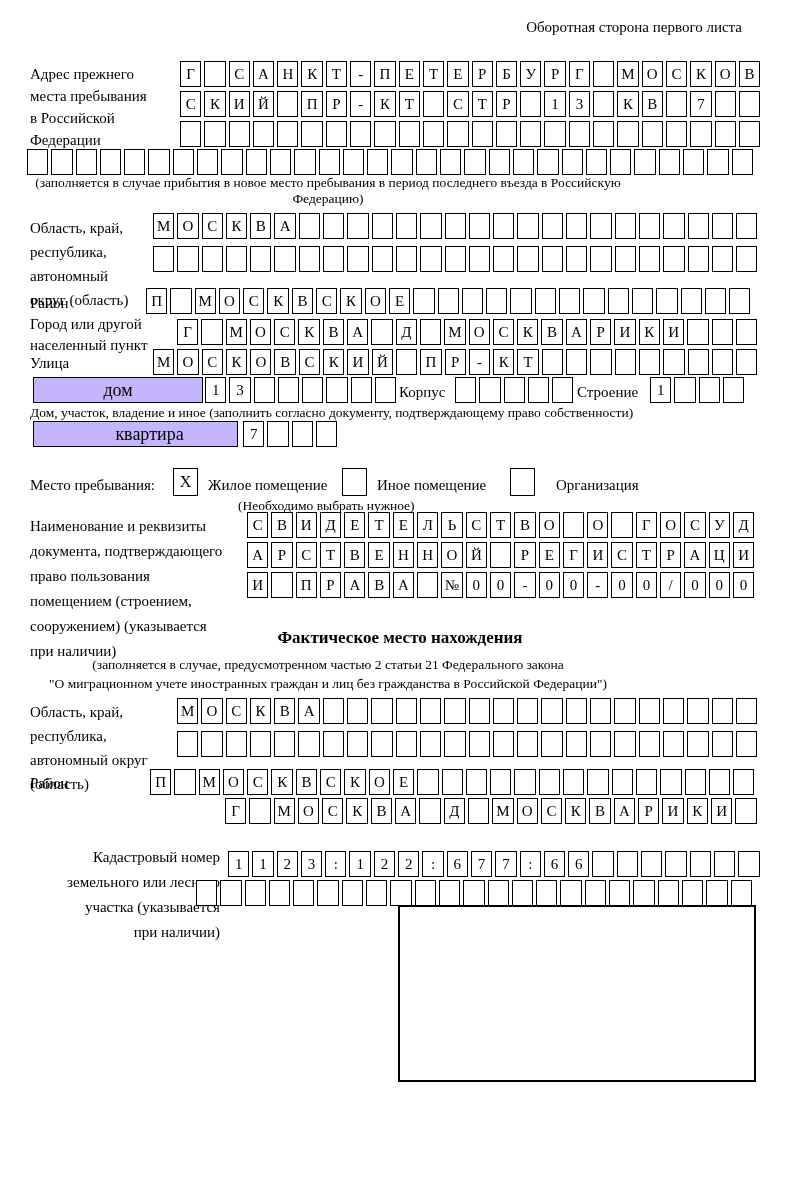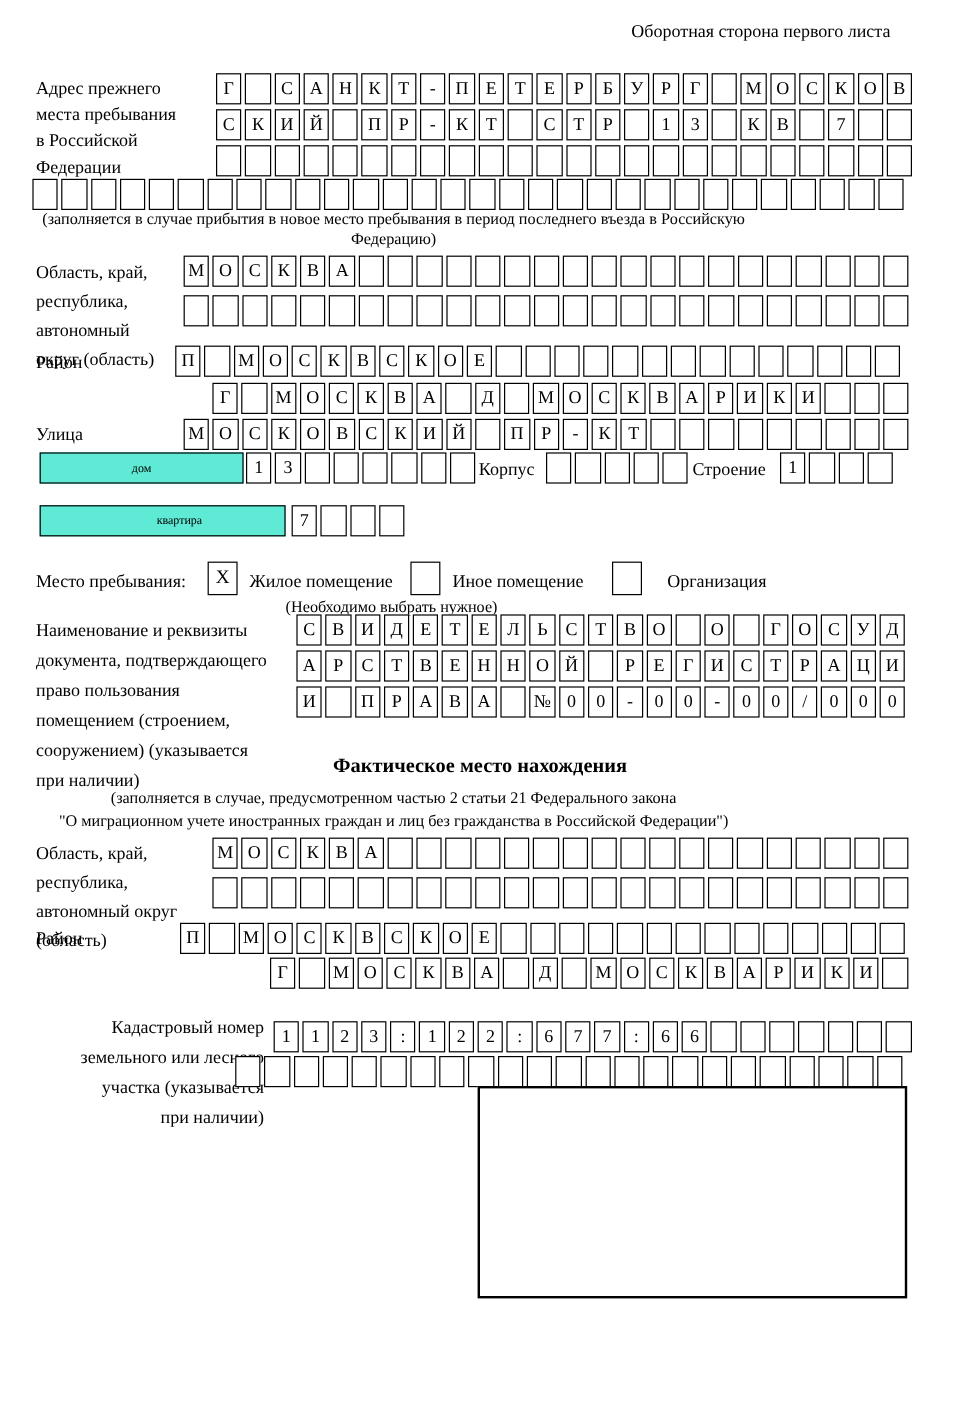--- a/index.html
+++ b/index.html
@@ -9,21 +9,21 @@
   .note{position:absolute;font-size:13.5px;line-height:18px;}
   .note-center{position:absolute;left:0;width:656px;text-align:center;font-size:13.5px;}
   .title{position:absolute;left:0;width:800px;text-align:center;font-weight:bold;font-size:16px;}
   .cellrow{position:absolute;display:flex;white-space:nowrap;}
   .cell{flex:none;width:21.3px;height:26px;border:1.5px solid #000;margin-right:3px;
         display:flex;align-items:center;justify-content:center;
         font-size:15px;box-sizing:border-box;background:#fff;}
   .checkbox{position:absolute;width:25px;height:28px;border:1.6px solid #000;box-sizing:border-box;
         display:flex;align-items:center;justify-content:center;font-size:16px;background:#fff;}
   .widebox{position:absolute;height:26px;border:1.5px solid #000;box-sizing:border-box;
-        display:flex;align-items:center;justify-content:center;font-size:10px;background:#5eead4;}
+        display:flex;align-items:center;justify-content:center;font-size:18px;background:#c4b5fd;}
   .stampbox{position:absolute;border:2px solid #000;background:#fff;box-sizing:border-box;}
   .stampcap{position:absolute;font-size:13.5px;line-height:19px;text-align:center;white-space:pre-line;}
 </style>
 </head>
 <body>
 
 <div id="page">
 
   <div class="lbl" style="left:0px;top:16px;width:742px;text-align:right;">Оборотная сторона первого листа</div>
 
@@ -225,20 +225,22 @@
       <span class="cell"></span>
       <span class="cell"></span>
       <span class="cell"></span>
       <span class="cell"></span>
       <span class="cell"></span>
       <span class="cell"></span>
       <span class="cell"></span>
       <span class="cell"></span>
     </div>
 
+  <div class="lbl" style="left:30px;top:314px;width:160px;line-height:21px;">Город или другой
+населенный пункт</div>
   <div class="cellrow" style="left:177px;top:319px;">
       <span class="cell">Г</span>
       <span class="cell"></span>
       <span class="cell">М</span>
       <span class="cell">О</span>
       <span class="cell">С</span>
       <span class="cell">К</span>
       <span class="cell">В</span>
       <span class="cell">А</span>
       <span class="cell"></span>
@@ -307,20 +309,21 @@
       <span class="cell"></span>
       <span class="cell"></span>
     </div>
   <div class="lbl" style="left:577px;top:381px;">Строение</div>
   <div class="cellrow" style="left:650px;top:377px;">
       <span class="cell">1</span>
       <span class="cell"></span>
       <span class="cell"></span>
       <span class="cell"></span>
     </div>
+  <div class="note" style="left:30px;top:404px;">Дом, участок, владение и иное (заполнить согласно документу, подтверждающему право собственности)</div>
 
   <div class="widebox" style="left:33px;top:421px;width:205px;padding-left:28px;">квартира</div>
   <div class="cellrow" style="left:243px;top:421px;">
       <span class="cell">7</span>
       <span class="cell"></span>
       <span class="cell"></span>
       <span class="cell"></span>
     </div>
 
   <div class="lbl" style="left:30px;top:474px;">Место пребывания:</div>

